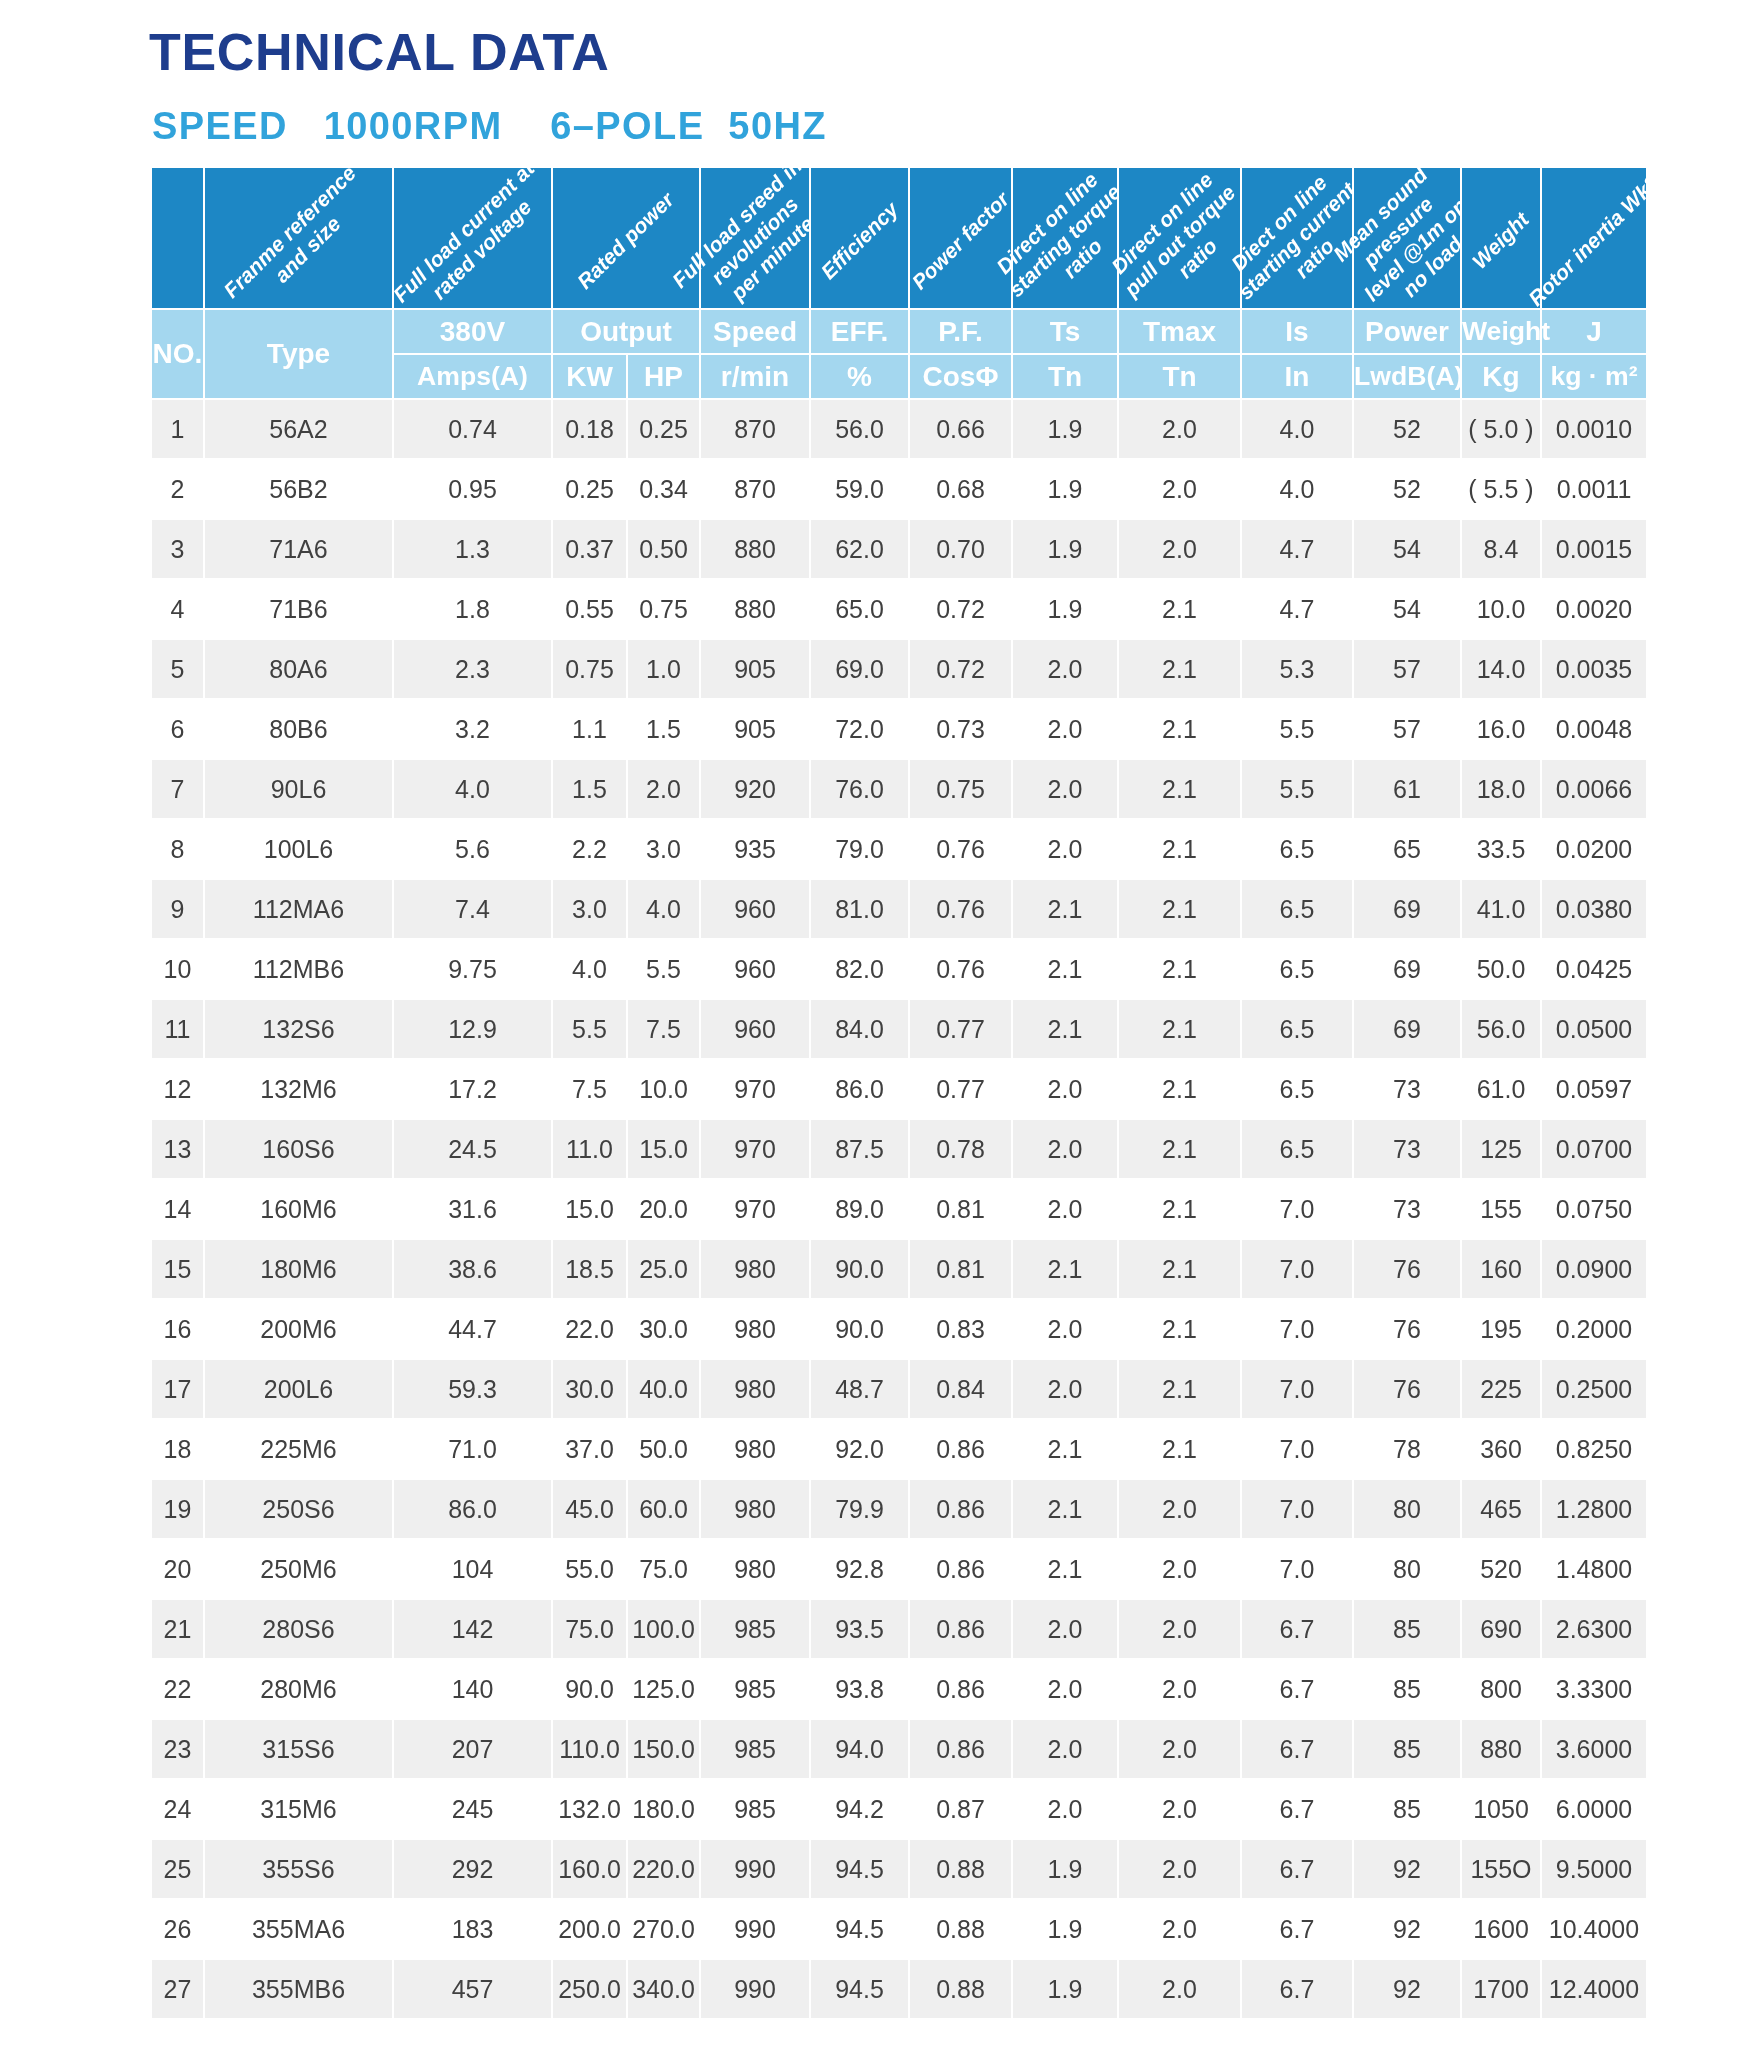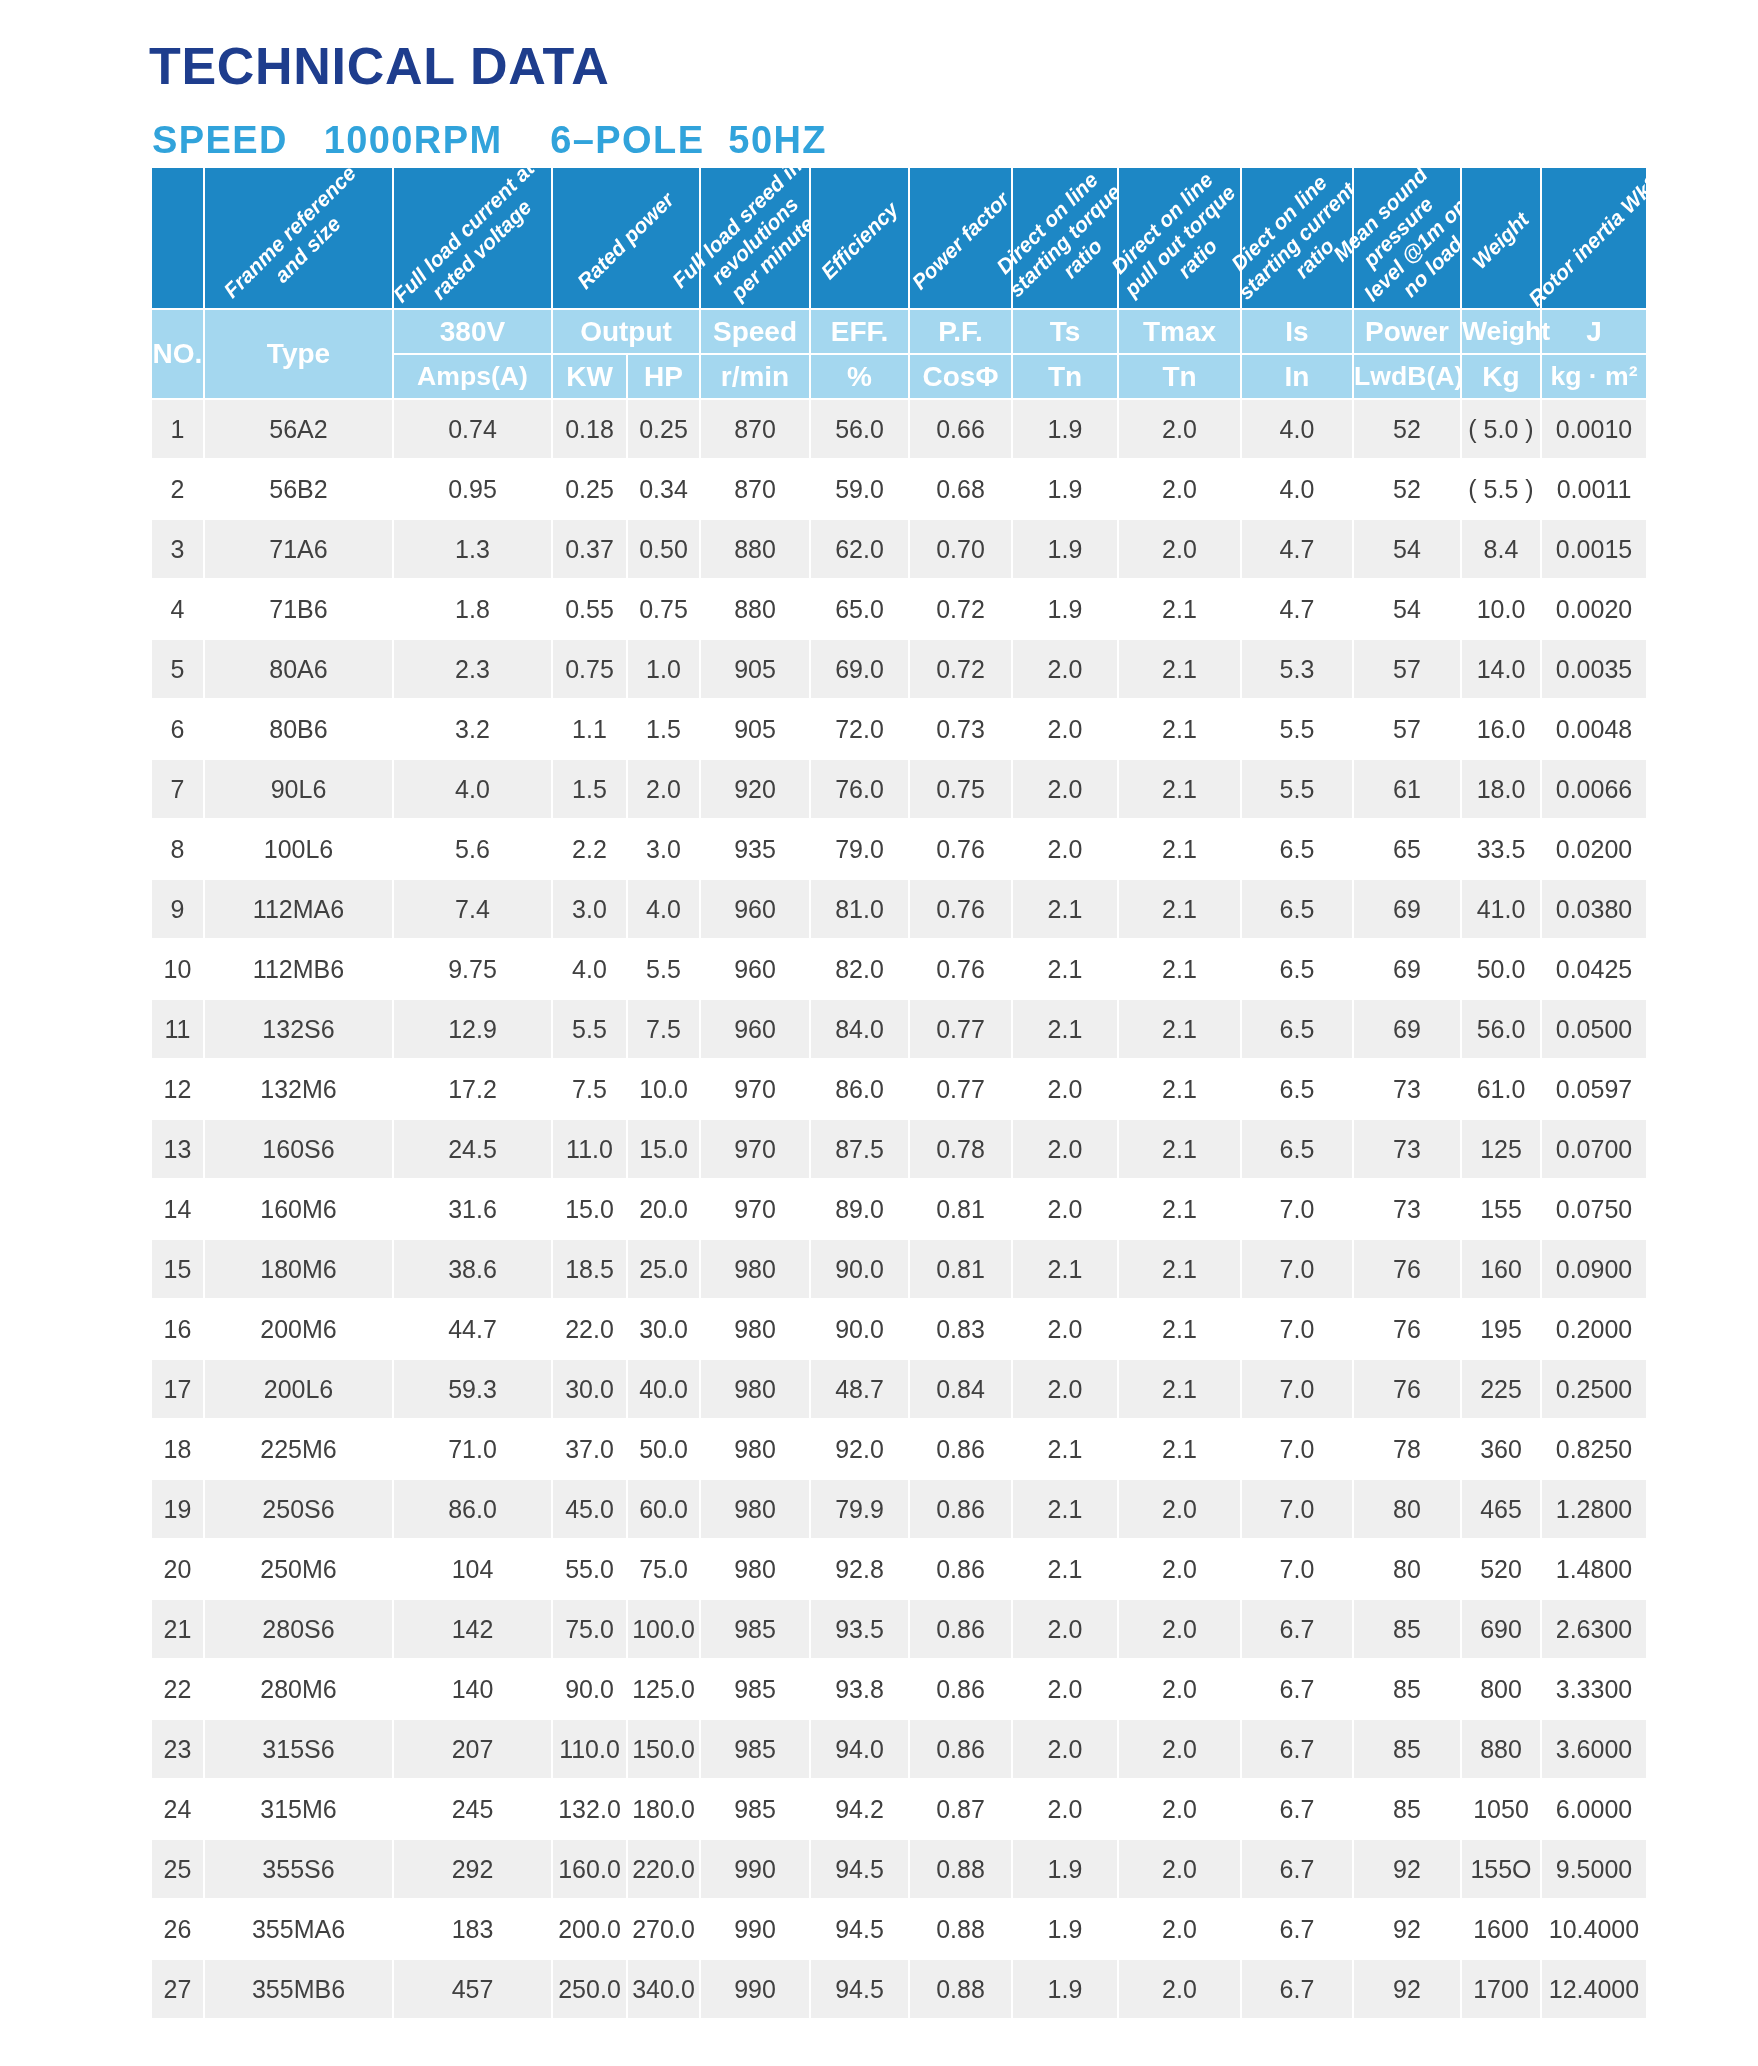--- a/index.html
+++ b/index.html
@@ -4,30 +4,29 @@
 <style>
   html,body { margin:0; padding:0; background:#ffffff; }
   .page {
     position:relative;
     width:1758px; height:2066px;
     background:#ffffff;
     font-family:"Liberation Sans", sans-serif;
     overflow:hidden;
   }
   .title {
-    position:absolute; left:149px; top:36px;
+    position:absolute; left:149px; top:22px;
     font-size:52px; font-weight:700; letter-spacing:0.7px;
     color:#1e3d8d;
   }
   .subtitle {
     position:absolute; left:152px; top:105px;
     font-size:38px; font-weight:700; letter-spacing:1.4px;
     color:#31a3db;
     white-space:pre;
-    margin-top:14px;
   }
   table.tech {
     position:absolute; left:150px; top:166px;
     width:1481px; table-layout:fixed;
     border-collapse:collapse;
   }
   table.tech th, table.tech td {
     border:2.1px solid #ffffff;
     padding:0; margin:0;
     text-align:center; vertical-align:middle;

